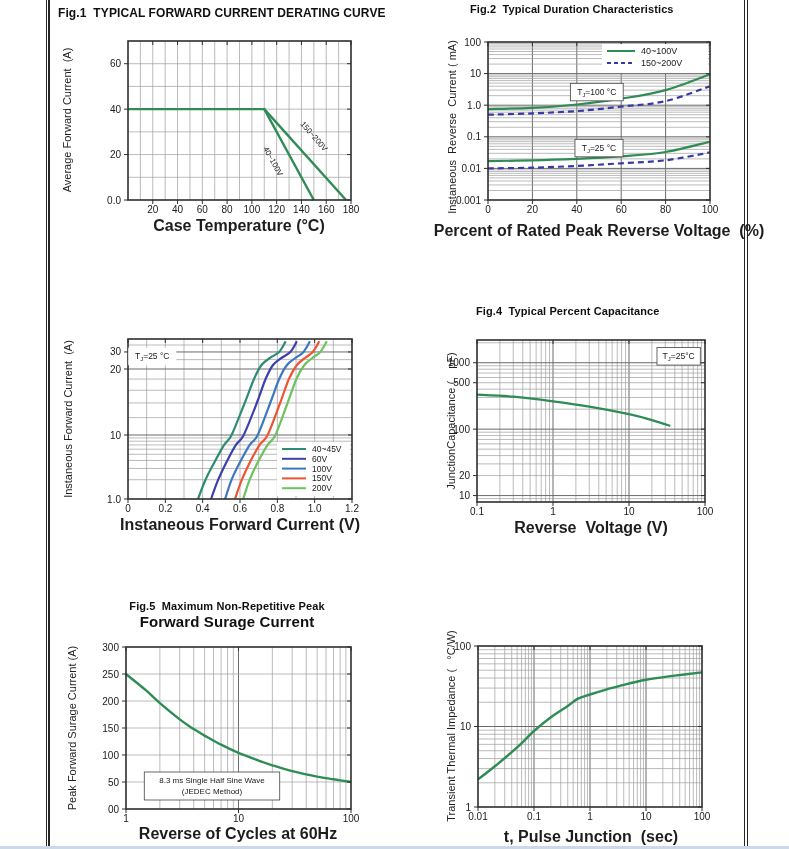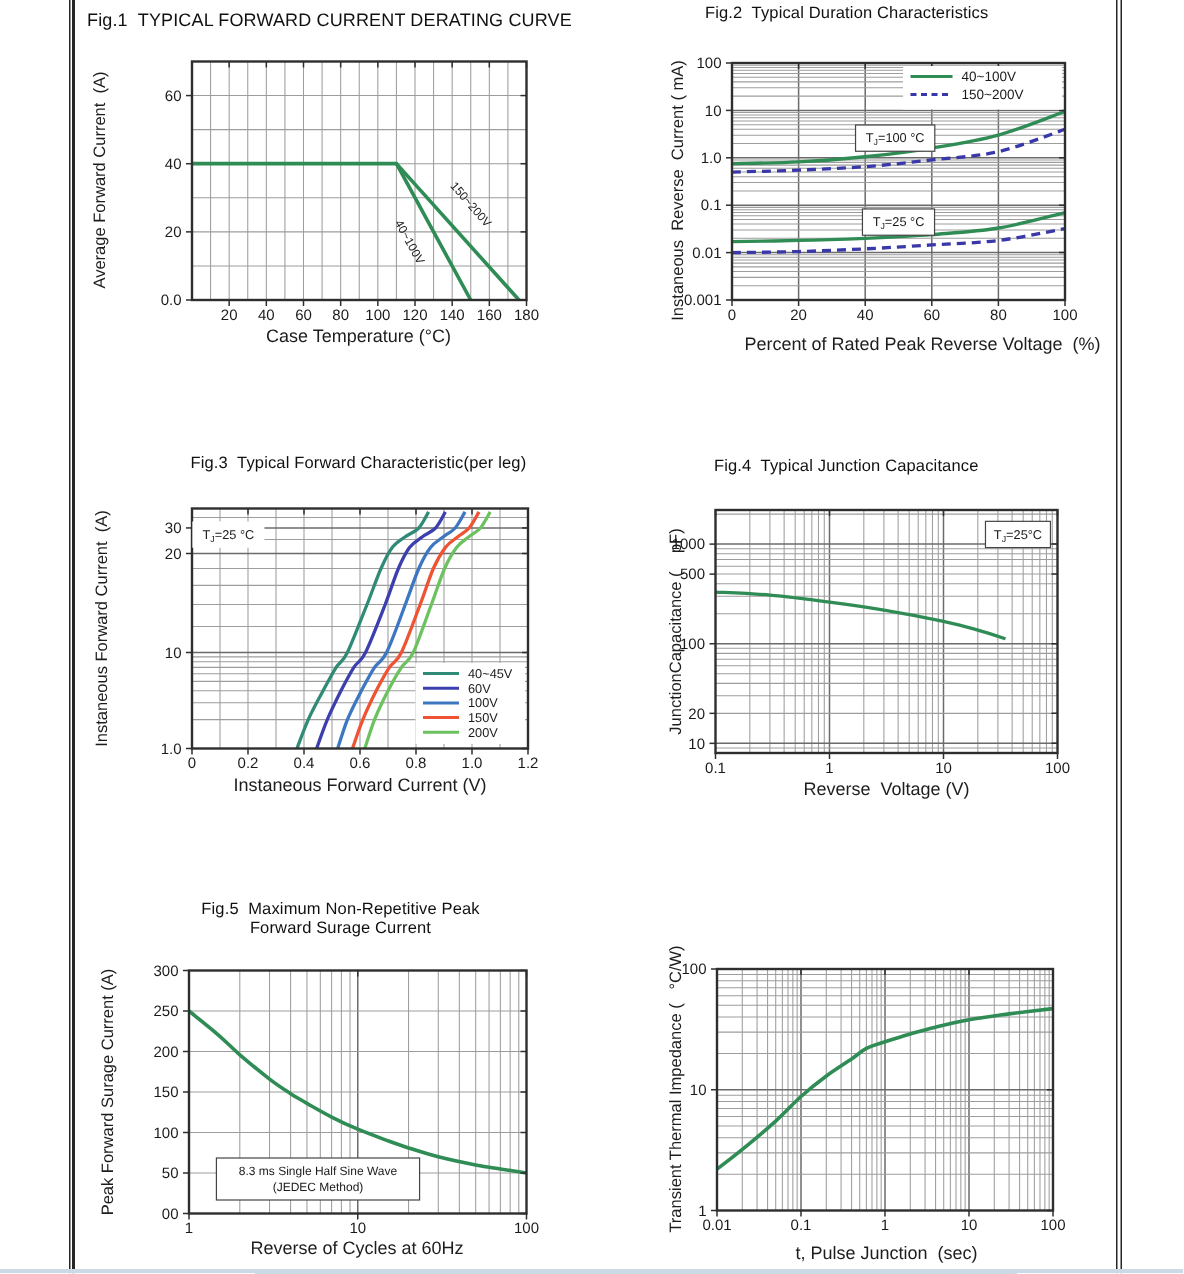--- a/index.html
+++ b/index.html
@@ -1,24 +1,24 @@
 <!DOCTYPE html>
 <html><head>
 <meta charset="utf-8">
 <style>
   html,body{margin:0;padding:0;background:#ffffff;}
   body{width:789px;height:849px;font-family:"Liberation Sans",sans-serif;}
   .page{position:relative;width:789px;height:849px;background:#fff;overflow:hidden;}
   .vline{position:absolute;top:0;bottom:0;width:1.4px;background:#262626;}
   .bottom-strip{position:absolute;left:0;right:0;bottom:0;height:3px;background:#ccd9e7;}
   .fig{position:absolute;}
-  .fig-title{position:absolute;font-weight:normal;font-size:11.5px;color:#101010;white-space:pre;letter-spacing:.1px;}
+  .fig-title{position:absolute;font-weight:bold;font-size:11.5px;color:#101010;white-space:pre;letter-spacing:.1px;}
   .fig-title.centered{transform:translateX(-50%);}
   .ylabel{position:absolute;font-size:11px;color:#1d1d1d;white-space:pre;transform:translate(-50%,-50%) rotate(-90deg);}
-  .xlabel{position:absolute;font-size:12px;color:#1d1d1d;white-space:pre;transform:translateX(-50%);}
+  .xlabel{position:absolute;font-size:16px;color:#1d1d1d;white-space:pre;transform:translateX(-50%);font-weight:bold;}
   svg.chart{position:absolute;left:0;top:0;}
   svg text{font-family:"Liberation Sans",sans-serif;fill:#1a1a1a;}
   text.tick{font-size:10px;}
 </style>
 </head>
 <body>
 
 <div class="page">
 
   <div class="vline" style="left:45.5px"></div>
@@ -198,25 +198,24 @@
         <rect x="182" y="44" width="106" height="29" fill="#ffffff"></rect>
         <line x1="187" y1="51" x2="215" y2="51" stroke="#2f8c55" stroke-width="2"></line>
         <text x="221" y="54" font-size="9">40~100V</text>
         <line x1="187" y1="63" x2="215" y2="63" stroke="#3838a8" stroke-width="2" stroke-dasharray="4,3"></line>
         <text x="221" y="66" font-size="9">150~200V</text>
         <rect x="150.36" y="83.33684220412214" width="52.84" height="17.5" fill="#ffffff" stroke="#444" stroke-width="0.8"></rect>
         <text x="176.78" y="94.83684220412214" text-anchor="middle" font-size="8.5"><tspan>T</tspan><tspan font-size="5.9" dy="2">J</tspan><tspan dy="-2">=100 °C</tspan></text>
         <rect x="154.96" y="139.31689542303647" width="48.080000000000005" height="17.5" fill="#ffffff" stroke="#444" stroke-width="0.8"></rect>
         <text x="179" y="150.81689542303647" text-anchor="middle" font-size="8.5"><tspan>T</tspan><tspan font-size="5.9" dy="2">J</tspan><tspan dy="-2">=25 °C</tspan></text>
       </svg>
-    <div class="xlabel" style="left:195px;top:222px">Percent of Rated Peak Reverse Voltage  (%)</div>
+    <div class="xlabel" style="left:179px;top:222px">Percent of Rated Peak Reverse Voltage  (%)</div>
   </section>
 
   <section class="fig" style="left:30px;top:290px;width:380px;height:265px">
-    <div class="fig-title" style="left:97px;top:13px;font-size:11px">Fig.3  Typical Forward Characteristic(per leg)</div>
     <div class="ylabel" style="left:38px;top:129px">Instaneous Forward Current  (A)</div>
     <svg class="chart" width="380" height="265" viewBox="0 0 380 265">
         <line x1="116.66666666666667" y1="49" x2="116.66666666666667" y2="209" stroke="#9d9d9d" stroke-width="0.7"></line>
         <line x1="135.33333333333334" y1="49" x2="135.33333333333334" y2="209" stroke="#9d9d9d" stroke-width="0.7"></line>
         <line x1="154" y1="49" x2="154" y2="209" stroke="#9d9d9d" stroke-width="0.7"></line>
         <line x1="172.66666666666669" y1="49" x2="172.66666666666669" y2="209" stroke="#9d9d9d" stroke-width="0.7"></line>
         <line x1="191.33333333333334" y1="49" x2="191.33333333333334" y2="209" stroke="#9d9d9d" stroke-width="0.7"></line>
         <line x1="210.00000000000003" y1="49" x2="210.00000000000003" y2="209" stroke="#9d9d9d" stroke-width="0.7"></line>
         <line x1="228.66666666666669" y1="49" x2="228.66666666666669" y2="209" stroke="#9d9d9d" stroke-width="0.7"></line>
         <line x1="247.33333333333334" y1="49" x2="247.33333333333334" y2="209" stroke="#9d9d9d" stroke-width="0.7"></line>
@@ -290,21 +289,21 @@
         <text x="282" y="191.4" font-size="8.5">150V</text>
         <line x1="252" y1="198.2" x2="276" y2="198.2" stroke="#6cc25f" stroke-width="2"></line>
         <text x="282" y="201.2" font-size="8.5">200V</text>
         <rect x="98.22666666666666" y="57.63786111778185" width="48.080000000000005" height="17.5" fill="#ffffff"></rect>
         <text x="122.26666666666667" y="69.13786111778185" text-anchor="middle" font-size="8.5"><tspan>T</tspan><tspan font-size="5.9" dy="2">J</tspan><tspan dy="-2">=25 °C</tspan></text>
       </svg>
     <div class="xlabel" style="left:210px;top:226px">Instaneous Forward Current (V)</div>
   </section>
 
   <section class="fig" style="left:420px;top:290px;width:369px;height:265px">
-    <div class="fig-title" style="left:56px;top:15px;font-size:11px">Fig.4  Typical Junction Capacitance</div>
+    <div class="fig-title" style="left:56px;top:15px;font-size:11px">Fig.4  Typical Percent Capacitance</div>
     <div class="ylabel" style="left:31px;top:131px">JunctionCapacitance (    pF)</div>
     <svg class="chart" width="369" height="265" viewBox="0 0 369 265">
         <line x1="79.87827967046258" y1="50" x2="79.87827967046258" y2="212" stroke="#9d9d9d" stroke-width="0.7"></line>
         <line x1="93.26121535869436" y1="50" x2="93.26121535869436" y2="212" stroke="#9d9d9d" stroke-width="0.7"></line>
         <line x1="102.75655934092515" y1="50" x2="102.75655934092515" y2="212" stroke="#9d9d9d" stroke-width="0.7"></line>
         <line x1="110.12172032953742" y1="50" x2="110.12172032953742" y2="212" stroke="#9d9d9d" stroke-width="0.7"></line>
         <line x1="116.13949502915692" y1="50" x2="116.13949502915692" y2="212" stroke="#9d9d9d" stroke-width="0.7"></line>
         <line x1="121.22745104108353" y1="50" x2="121.22745104108353" y2="212" stroke="#9d9d9d" stroke-width="0.7"></line>
         <line x1="125.63483901138771" y1="50" x2="125.63483901138771" y2="212" stroke="#9d9d9d" stroke-width="0.7"></line>
         <line x1="129.52243071738872" y1="50" x2="129.52243071738872" y2="212" stroke="#9d9d9d" stroke-width="0.7"></line>
@@ -377,21 +376,21 @@
         <line x1="281" y1="205.56405046879695" x2="285" y2="205.56405046879695" stroke="#2e2e2e" stroke-width="1"></line>
         <text x="50" y="209.06405046879695" text-anchor="end" class="tick">10</text>
         <rect x="236.98415104692614" y="57.554890385181665" width="43.32" height="17.5" fill="#ffffff" stroke="#444" stroke-width="0.8"></rect>
         <text x="258.64415104692614" y="69.05489038518166" text-anchor="middle" font-size="8.5"><tspan>T</tspan><tspan font-size="5.9" dy="2">J</tspan><tspan dy="-2">=25°C</tspan></text>
       </svg>
     <div class="xlabel" style="left:171px;top:229px">Reverse  Voltage (V)</div>
   </section>
 
   <section class="fig" style="left:30px;top:595px;width:380px;height:254px">
     <div class="fig-title centered" style="left:197px;top:5px;font-size:11px">Fig.5  Maximum Non-Repetitive Peak</div>
-    <div class="fig-title centered" style="left:197px;top:18px;font-size:11px">Forward Surage Current</div>
+    <div class="fig-title centered" style="left:197px;top:18px;font-size:15px">Forward Surage Current</div>
     <div class="ylabel" style="left:42px;top:133px">Peak Forward Surage Current (A)</div>
     <svg class="chart" width="380" height="254" viewBox="0 0 380 254">
         <line x1="129.86587451219788" y1="52" x2="129.86587451219788" y2="214" stroke="#9d9d9d" stroke-width="0.7"></line>
         <line x1="149.67614115596203" y1="52" x2="149.67614115596203" y2="214" stroke="#9d9d9d" stroke-width="0.7"></line>
         <line x1="163.73174902439575" y1="52" x2="163.73174902439575" y2="214" stroke="#9d9d9d" stroke-width="0.7"></line>
         <line x1="174.63412548780212" y1="52" x2="174.63412548780212" y2="214" stroke="#9d9d9d" stroke-width="0.7"></line>
         <line x1="183.5420156681599" y1="52" x2="183.5420156681599" y2="214" stroke="#9d9d9d" stroke-width="0.7"></line>
         <line x1="191.0735295016039" y1="52" x2="191.0735295016039" y2="214" stroke="#9d9d9d" stroke-width="0.7"></line>
         <line x1="197.59762353659363" y1="52" x2="197.59762353659363" y2="214" stroke="#9d9d9d" stroke-width="0.7"></line>
         <line x1="203.35228231192406" y1="52" x2="203.35228231192406" y2="214" stroke="#9d9d9d" stroke-width="0.7"></line>

